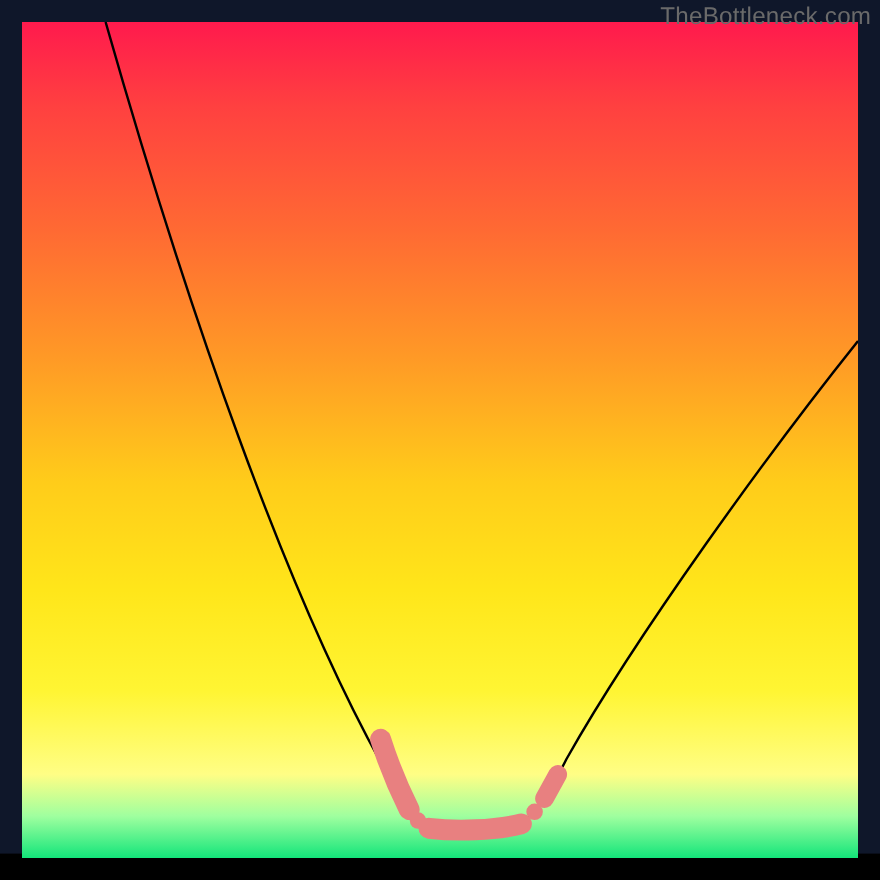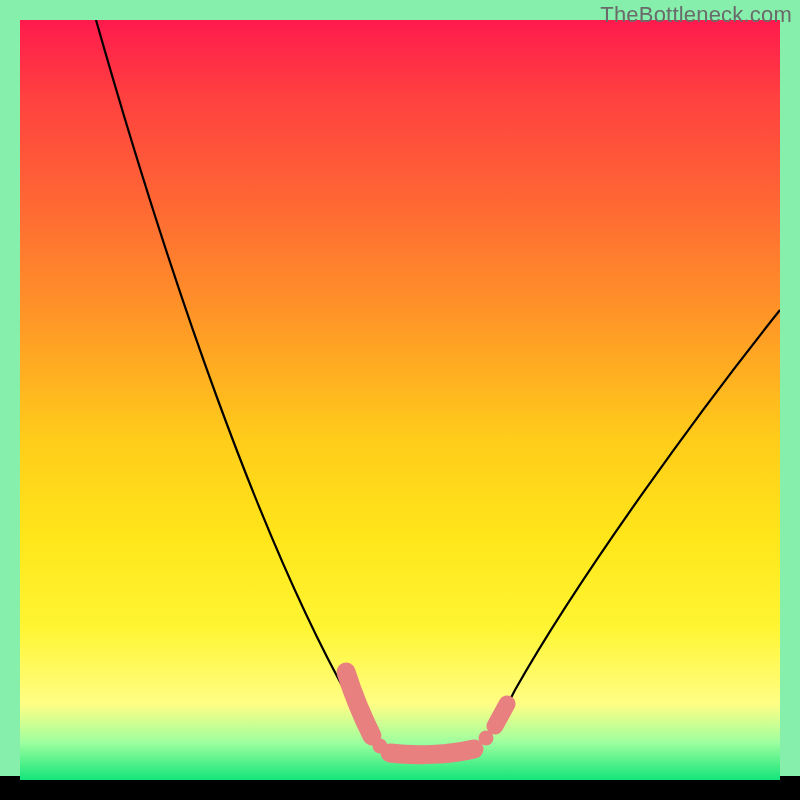--- a/index.html
+++ b/index.html
@@ -9,21 +9,21 @@
     height: 800px;
     background: #000;
     overflow: hidden;
   }
   .frame {
     position: absolute;
     left: 0;
     top: 0;
     width: 800px;
     height: 776px;
-    background: #86efac;
+    background: #0f172a;
   }
   .plot {
     position: absolute;
     left: 20px;
     top: 20px;
     width: 760px;
     height: 760px;
     background: linear-gradient(
       to bottom,
       #ff1a4d 0%,

